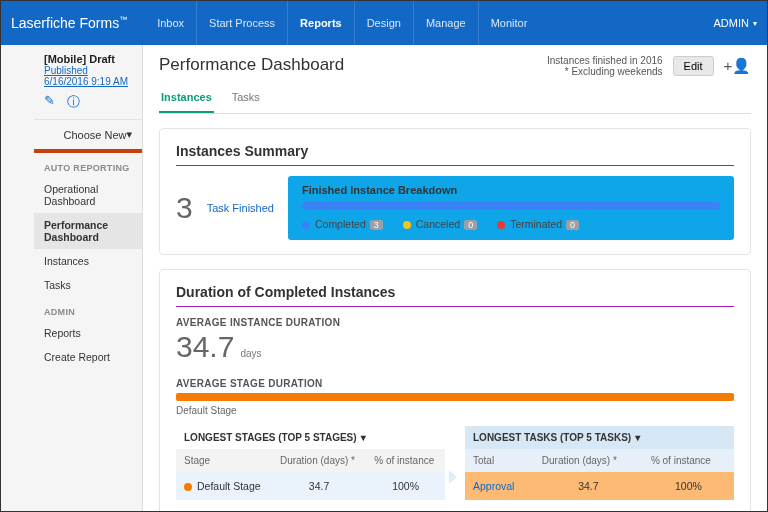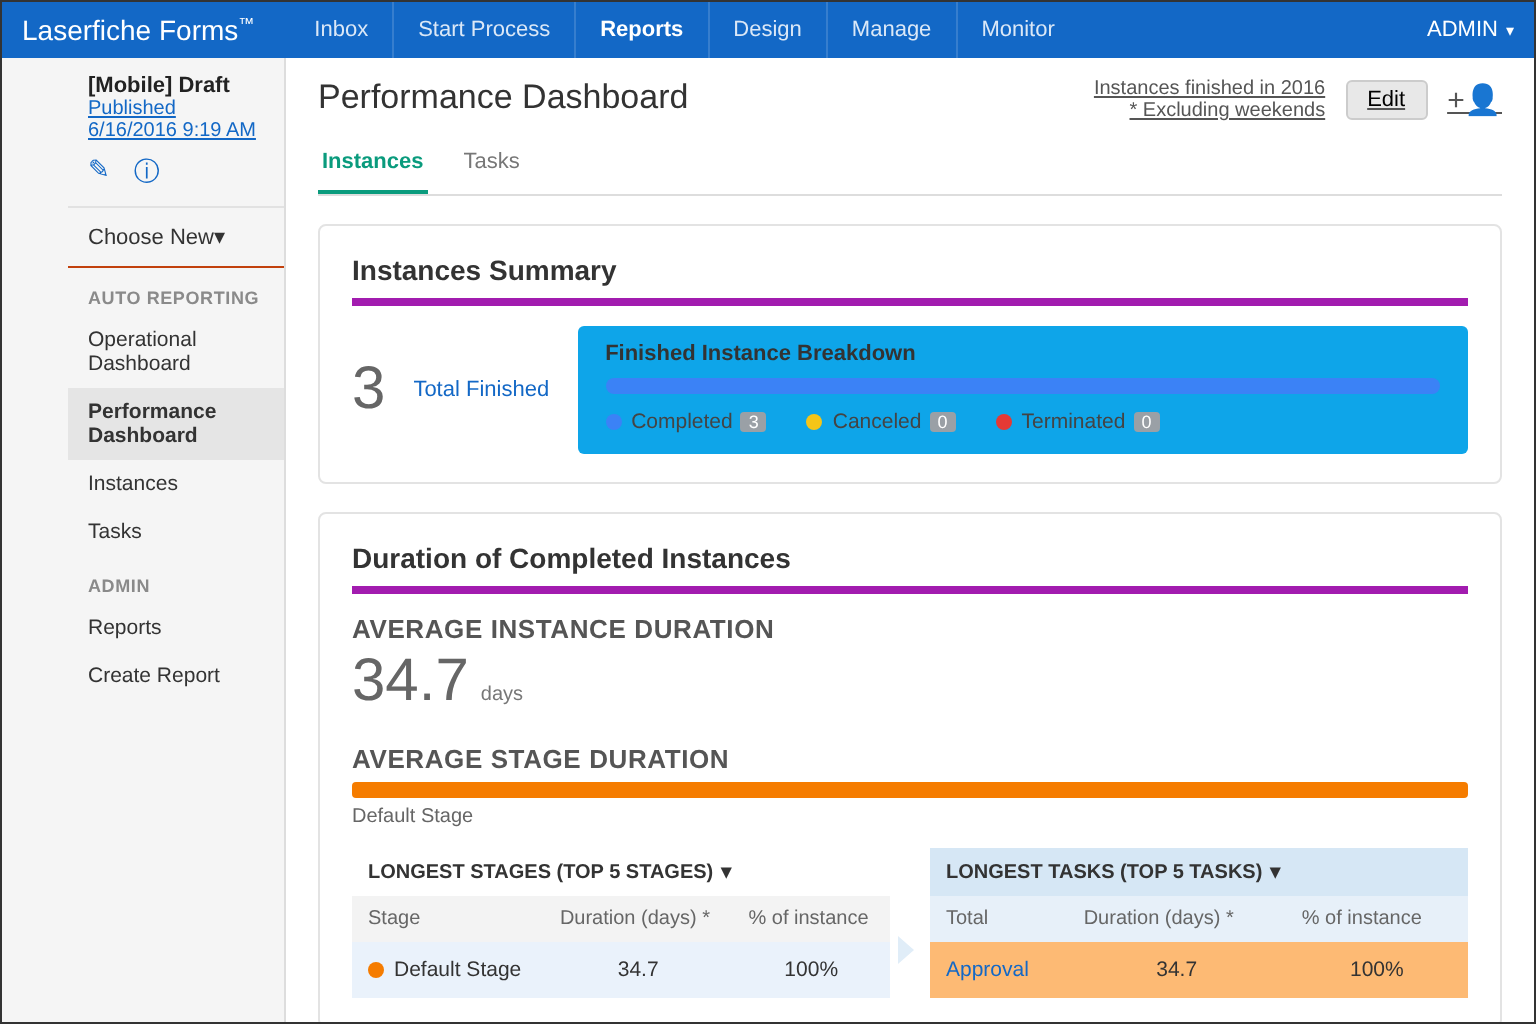--- a/index.html
+++ b/index.html
@@ -1,58 +1,58 @@
 <!DOCTYPE html>
 <html><head>
 <meta charset="utf-8">
 <style>
   * { box-sizing: border-box; margin: 0; padding: 0; font-family: "Segoe UI", Arial, sans-serif; }
   body { width: 768px; height: 512px; overflow: hidden; background: #fff; border: 1px solid #333; font-size: 11px; color: #333; }
-  .topbar { background: #1368c6; color: #fff; height: 28px; display: flex; align-items: center; padding: 0 10px; justify-content: flex-end; }
+  .topbar { background: #1368c6; color: #fff; height: 44px; display: flex; align-items: center; padding: 0 10px; justify-content: flex-end; }
   .brand { font-size: 14px; font-weight: 500; margin-right: 18px; }
   .tm { font-size: 8px; vertical-align: super; }
   .topnav { display: flex; height: 100%; }
   .topnav a { color: #dbe8f7; padding: 0 12px; display: flex; align-items: center; font-size: 11px; cursor: pointer; border-left: 1px solid rgba(255,255,255,0.15); }
   .topnav a.first { border-left: none; }
   .topnav a.active { color: #fff; font-weight: 600; }
   .topright { margin-left: auto; display: flex; align-items: center; font-size: 11px; cursor: pointer; }
   .caret { margin-left: 4px; font-size: 8px; }
   .shell { display: flex; height: calc(100% - 28px); }
   .sidebar { width: 142px; background: #f5f5f5; border-right: 1px solid #ddd; display: flex; flex-direction: column; padding-left: 33px; }
   .sb-block { padding: 8px 10px; border-bottom: 1px solid #e2e2e2; }
   .sb-title { font-size: 11px; font-weight: 600; color: #222; }
   .sb-link { color: #1368c6; font-size: 10px; text-decoration: underline; cursor: pointer; }
   .sb-icons { display: flex; gap: 12px; margin-top: 6px; }
   .sb-icon { color: #1368c6; font-size: 13px; cursor: pointer; }
-  .sb-choose { display: flex; justify-content: flex-start; align-items: center; padding: 8px 10px; border-bottom: 1px solid #c2410c; cursor: pointer; font-size: 11px; }
+  .sb-choose { display: flex; justify-content: flex-end; align-items: center; padding: 8px 10px; border-bottom: 4px solid #c2410c; cursor: pointer; font-size: 11px; }
   .sb-group { padding: 10px 10px 4px; font-size: 9px; font-weight: 600; color: #8a8a8a; letter-spacing: 0.3px; }
   .sb-item { padding: 6px 10px; font-size: 10.5px; color: #333; cursor: pointer; }
   .sb-item.active { background: #e5e5e5; font-weight: 600; }
   .main { flex: 1; padding: 10px 16px 0 16px; overflow: auto; }
   .page-head { display: flex; align-items: flex-start; }
   .page-title { font-size: 17px; font-weight: 500; color: #333; }
-  .head-right { margin-left: auto; text-align: right; font-size: 10px; color: #555; display: flex; align-items: center; gap: 10px; text-decoration: underline; }
+  .head-right { margin-left: auto; text-align: right; font-size: 10px; color: #555; display: flex; align-items: center; gap: 10px; }
   .edit-btn { background: #e8e8e8; border: 1px solid #ccc; border-radius: 3px; padding: 3px 10px; font-size: 11px; cursor: pointer; }
   .addp-icon { font-size: 15px; color: #555; cursor: pointer; }
   .tabs { display: flex; gap: 16px; border-bottom: 1px solid #ddd; margin-top: 8px; margin-bottom: 14px; }
   .tab { padding: 6px 2px 8px; font-size: 11px; color: #777; cursor: pointer; border-bottom: 2px solid transparent; }
   .tab.active { color: #0a9b7d; border-bottom-color: #0a9b7d; font-weight: 600; }
   .card { border: 1px solid #e3e3e3; border-radius: 4px; padding: 14px 16px; margin-bottom: 14px; }
-  .card-title { font-size: 14px; font-weight: 600; color: #333; border-bottom: 4px solid #a21caf; padding-bottom: 6px; margin-bottom: 10px; }
+  .card-title { font-size: 14px; font-weight: 600; color: #333; border-bottom: 1px solid #a21caf; padding-bottom: 6px; margin-bottom: 10px; }
   .summary-row { display: flex; align-items: center; gap: 14px; }
   .bignum { font-size: 30px; color: #666; font-weight: 300; }
   .totfin { color: #1368c6; font-size: 11px; cursor: pointer; }
   .breakdown { background: #0ea5e9; border-radius: 3px; padding: 8px 14px 10px; flex: 1; }
   .bk-title { font-size: 11px; font-weight: 600; margin-bottom: 6px; }
   .bar { height: 8px; background: #3b82f6; border-radius: 4px; margin-bottom: 8px; }
   .legend { display: flex; gap: 20px; font-size: 10.5px; color: #444; align-items: flex-end; }
   .dot { width: 8px; height: 8px; border-radius: 50%; display: inline-block; margin-right: 5px; vertical-align: middle; }
   .dot.blue { background: #3b82f6; } .dot.yellow { background: #f5c518; } .dot.red { background: #e53935; } .dot.orange { background: #f57c00; }
   .badge { background: #9aa0a6; color: #fff; border-radius: 2px; padding: 0 4px; font-size: 9px; margin-left: 4px; }
-  .sub-label { font-size: 13px; font-weight: 600; letter-spacing: 0.3px; color: #555; margin-top: 6px; }
+  .sub-label { font-size: 10px; font-weight: 600; letter-spacing: 0.3px; color: #555; margin-top: 6px; }
   .dur-row { display: flex; align-items: baseline; gap: 6px; margin-top: 2px; margin-bottom: 14px; }
   .dur-num { font-size: 30px; color: #666; font-weight: 300; }
   .dur-unit { font-size: 10px; color: #777; }
   .orange-bar { height: 8px; background: #f57c00; border-radius: 2px; margin-top: 4px; }
   .stage-lbl { font-size: 10px; color: #666; margin-top: 4px; margin-bottom: 10px; }
   .twocol { display: flex; gap: 20px; position: relative; }
   .twocol::after { content:""; position:absolute; left:50%; top:44px; width:0; height:0; border-top:7px solid transparent; border-bottom:7px solid transparent; border-left:8px solid #e0edf8; transform: translateX(-6px); }
   .panel { flex: 1; }
   .panel-head { font-size: 10px; font-weight: 700; color: #333; padding: 6px 8px; display: flex; align-items: center; gap: 4px; cursor: pointer; }
   .panel.right .panel-head { background: #d6e7f5; }
@@ -121,21 +121,21 @@
     </div>
     <div class="tabs">
       <div class="tab active">Instances</div>
       <div class="tab">Tasks</div>
     </div>
 
     <div class="card">
       <div class="card-title">Instances Summary</div>
       <div class="summary-row">
         <div class="bignum">3</div>
-        <div class="totfin">Total Finished</div>
+        <div class="totfin">Task Finished</div>
         <div class="breakdown">
           <div class="bk-title">Finished Instance Breakdown</div>
           <div class="bar"></div>
           <div class="legend">
             <span><span class="dot blue"></span><span>Completed</span><span class="badge">3</span></span>
             <span><span class="dot yellow"></span><span>Canceled</span><span class="badge">0</span></span>
             <span><span class="dot red"></span><span>Terminated</span><span class="badge">0</span></span>
           </div>
         </div>
       </div>

